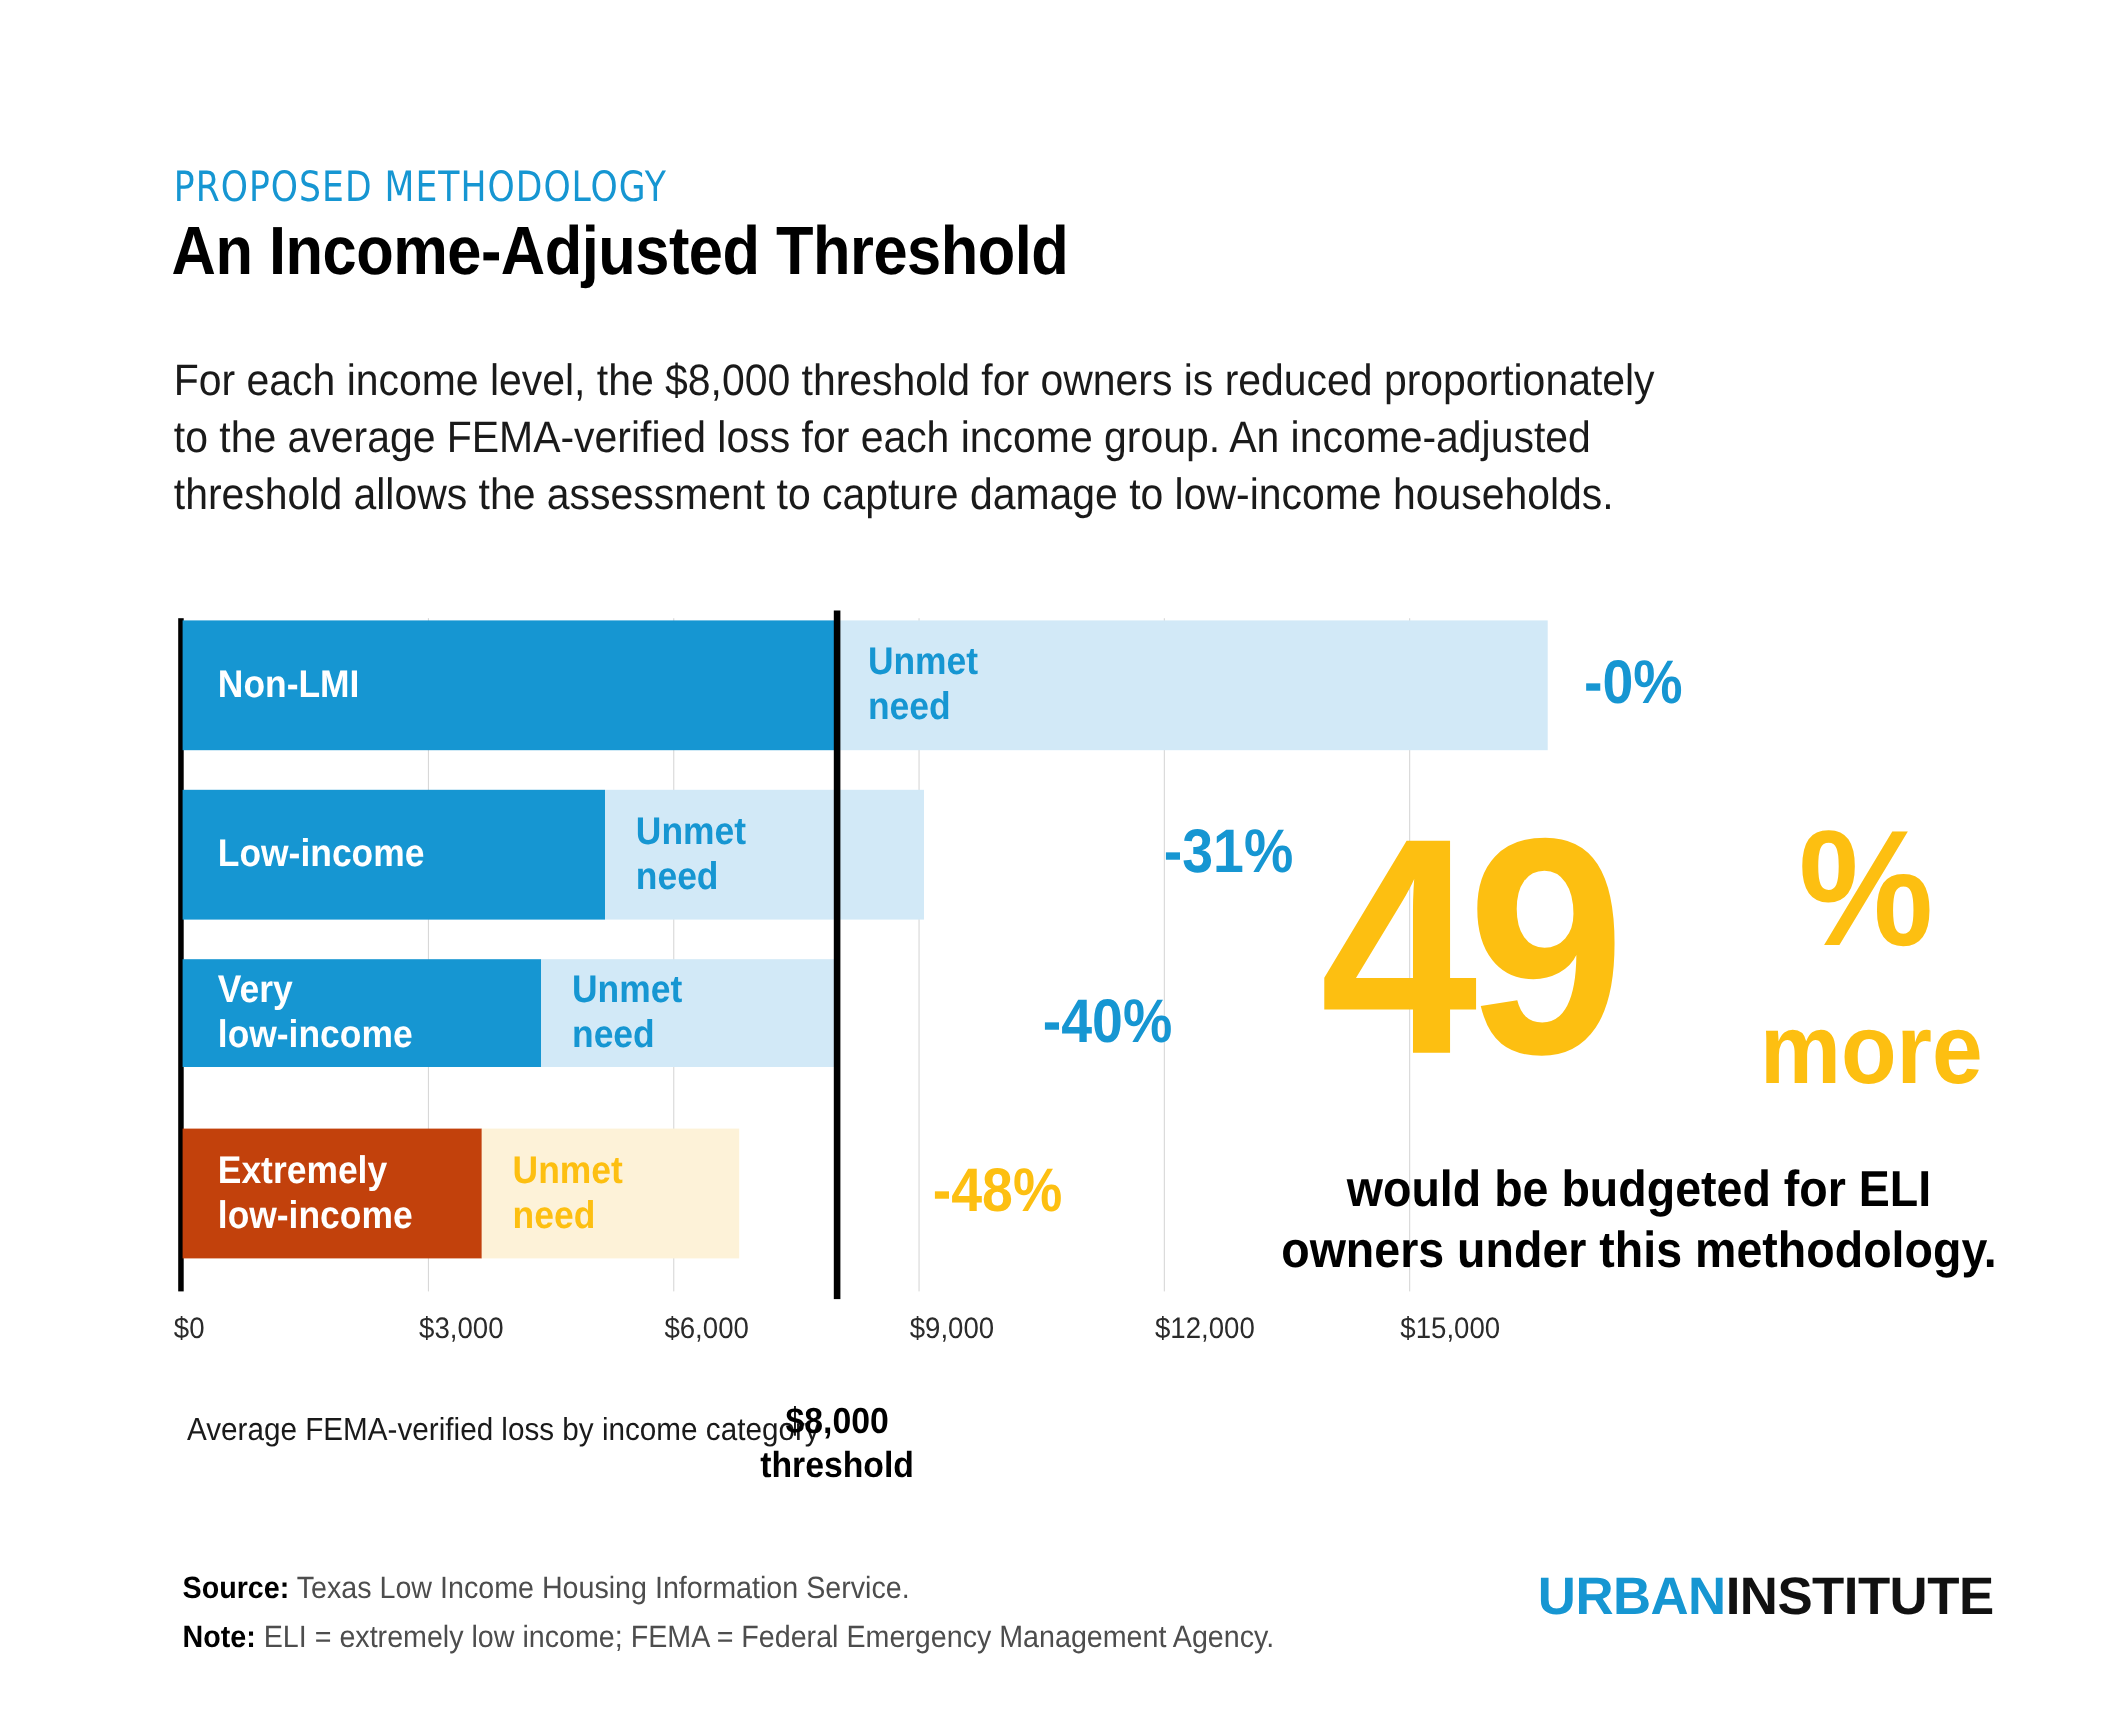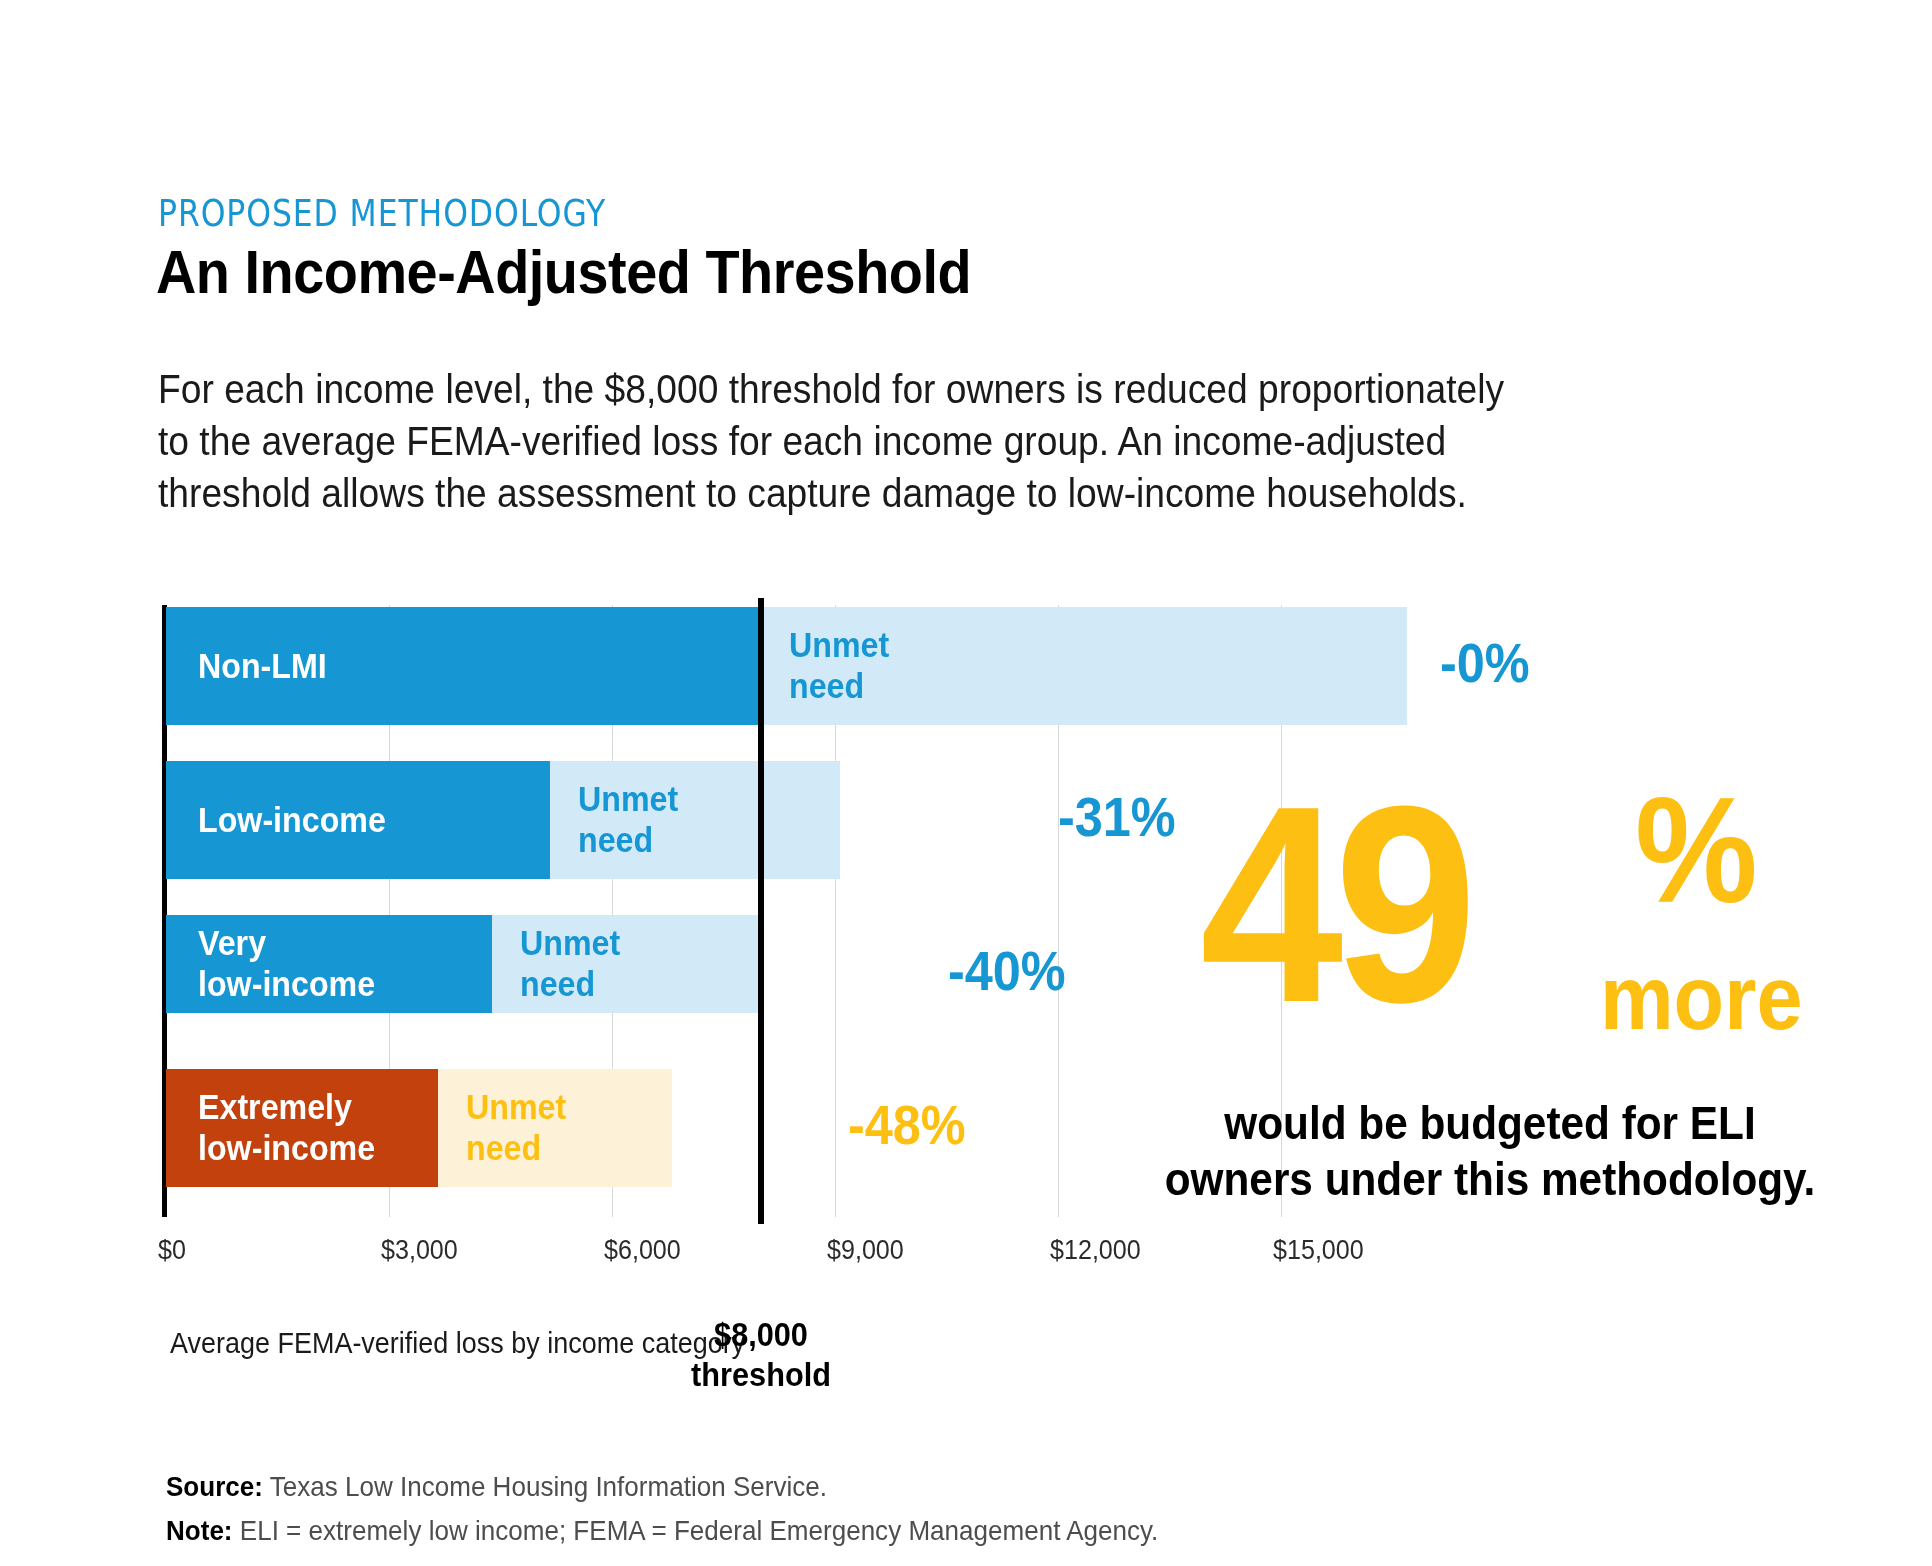--- a/index.html
+++ b/index.html
@@ -4,21 +4,21 @@
 <style>
   html,body{margin:0;padding:0;}
   body{
     width:1932px;height:1566px;
     background:#ffffff;
     font-family:"Liberation Sans", sans-serif;
     position:relative;
     overflow:hidden;
     -webkit-font-smoothing:antialiased;
   }
-  .page{position:absolute;inset:0;margin-top:43px;}
+  .page{position:absolute;inset:0;}
 
   
   .eyebrow{
     position:absolute;left:158px;top:148px;
     font-size:38px;letter-spacing:1.0px;
     color:#1696d2;font-weight:400;
     font-family:"DejaVu Sans Condensed","Liberation Sans Narrow","Liberation Sans",sans-serif;
     transform:scaleX(.92);transform-origin:left center;
   }
   .headline{
@@ -217,14 +217,17 @@
   </div>
 
   <div class="source">
     <b>Source:</b>
     <span>Texas Low Income Housing Information Service.</span>
   </div>
   <div class="note">
     <b>Note:</b>
     <span>ELI = extremely low income; FEMA = Federal Emergency Management Agency.</span>
   </div>
+  <div class="logo">
+    <span class="urban">URBAN</span><span class="inst">INSTITUTE</span>
+  </div>
 
 </div>
 
 </body></html>

